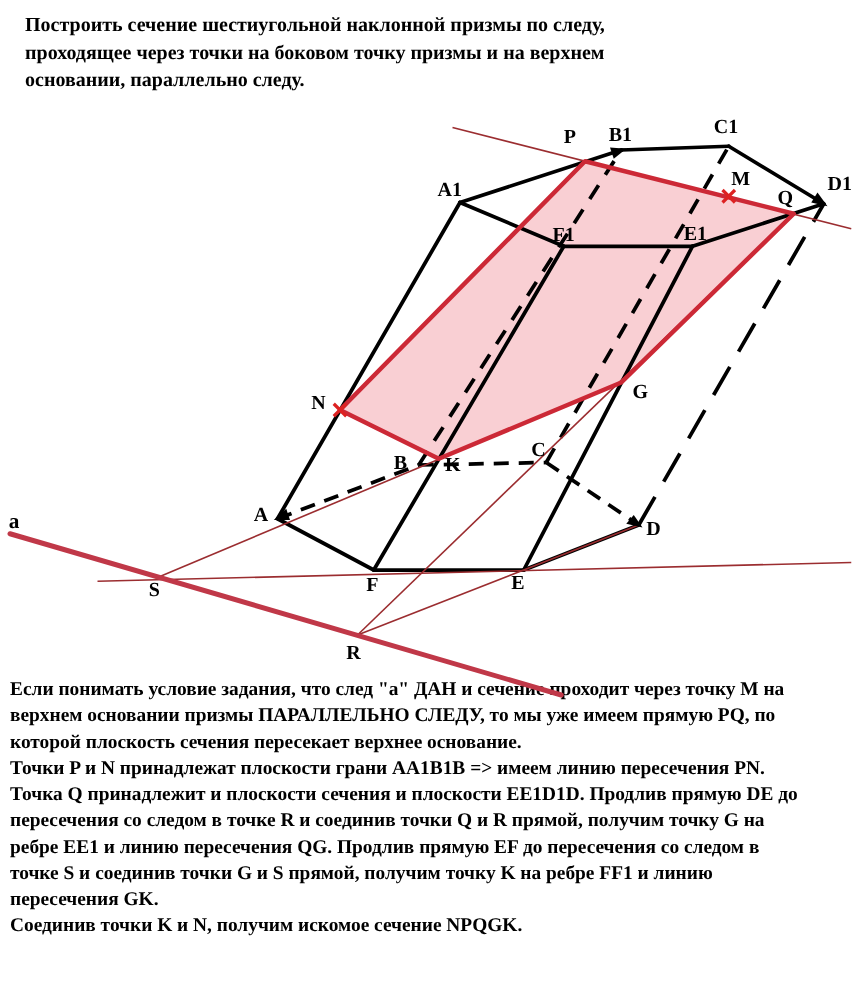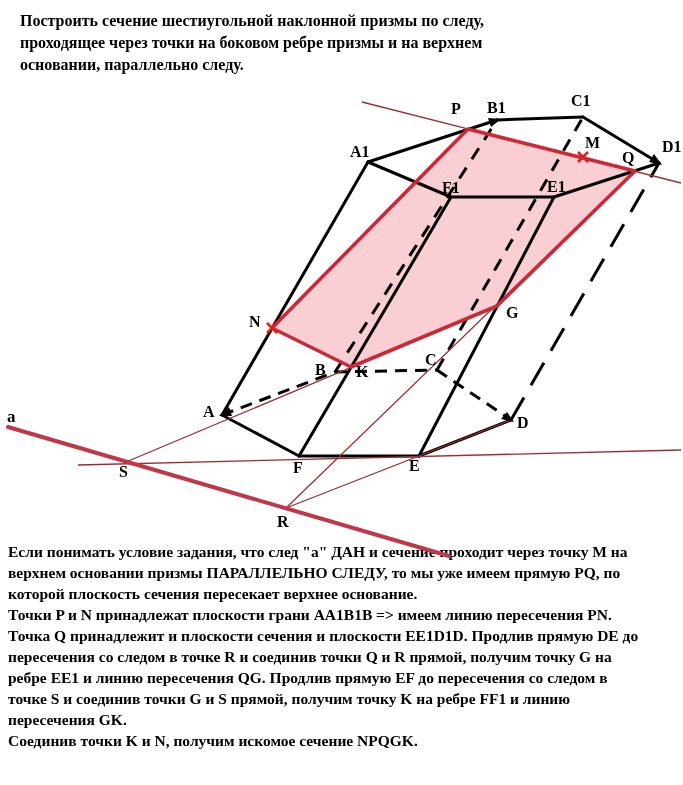--- a/index.html
+++ b/index.html
@@ -11,21 +11,21 @@
   #solution{top:541px;left:8px;width:672px;font-size:15.5px;line-height:21px;}
   #diagram{position:absolute;top:0;left:0;pointer-events:none;}
   .lbl{font-family:"Liberation Serif",serif;font-weight:bold;
        font-size:16px;fill:#000;}
   .lbl-a{font-size:17px;}
 </style>
 </head>
 <body>
 
 <div id="problem" class="text-block">Построить сечение шестиугольной наклонной призмы по следу,
-проходящее через точки на боковом ребре призмы и на верхнем
+проходящее через точки на боковом точку призмы и на верхнем
 основании, параллельно следу.</div>
 
 <div id="solution" class="text-block">Если понимать условие задания, что след "а" ДАН и сечение проходит через точку М на
 верхнем основании призмы ПАРАЛЛЕЛЬНО СЛЕДУ, то мы уже имеем прямую PQ, по
 которой плоскость сечения пересекает верхнее основание.
 Точки P и N принадлежат плоскости грани AA1B1B =&gt; имеем линию пересечения PN.
 Точка Q принадлежит и плоскости сечения и плоскости EE1D1D. Продлив прямую DE до
 пересечения со следом в точке R и соединив точки Q и R прямой, получим точку G на
 ребре EE1 и линию пересечения QG. Продлив прямую EF до пересечения со следом в
 точке S и соединив точки G и S прямой, получим точку K на ребре FF1 и линию

